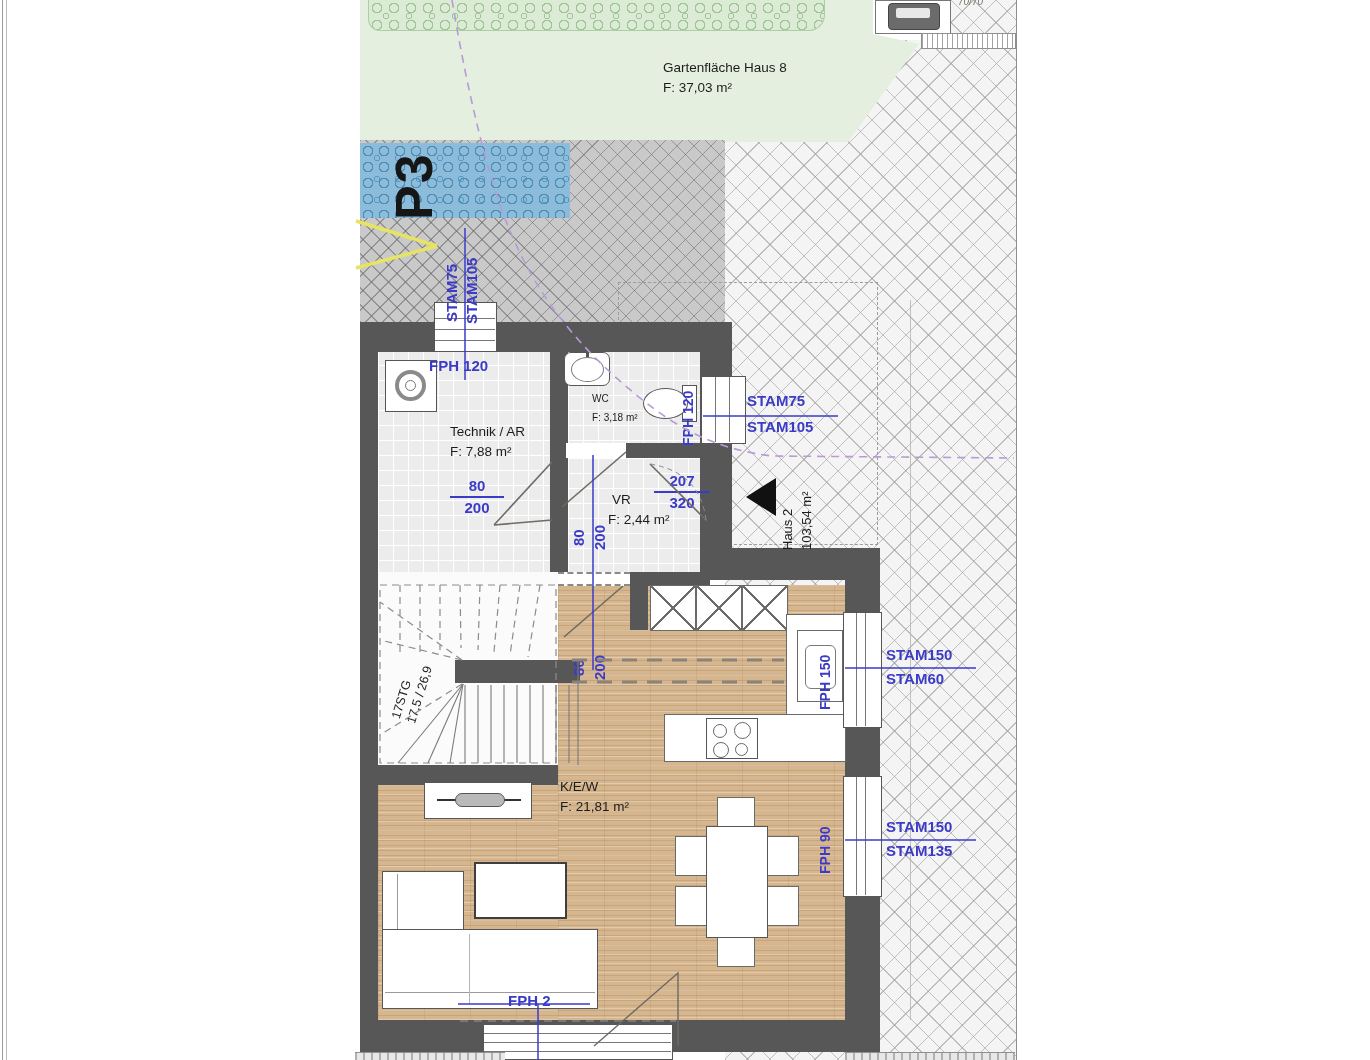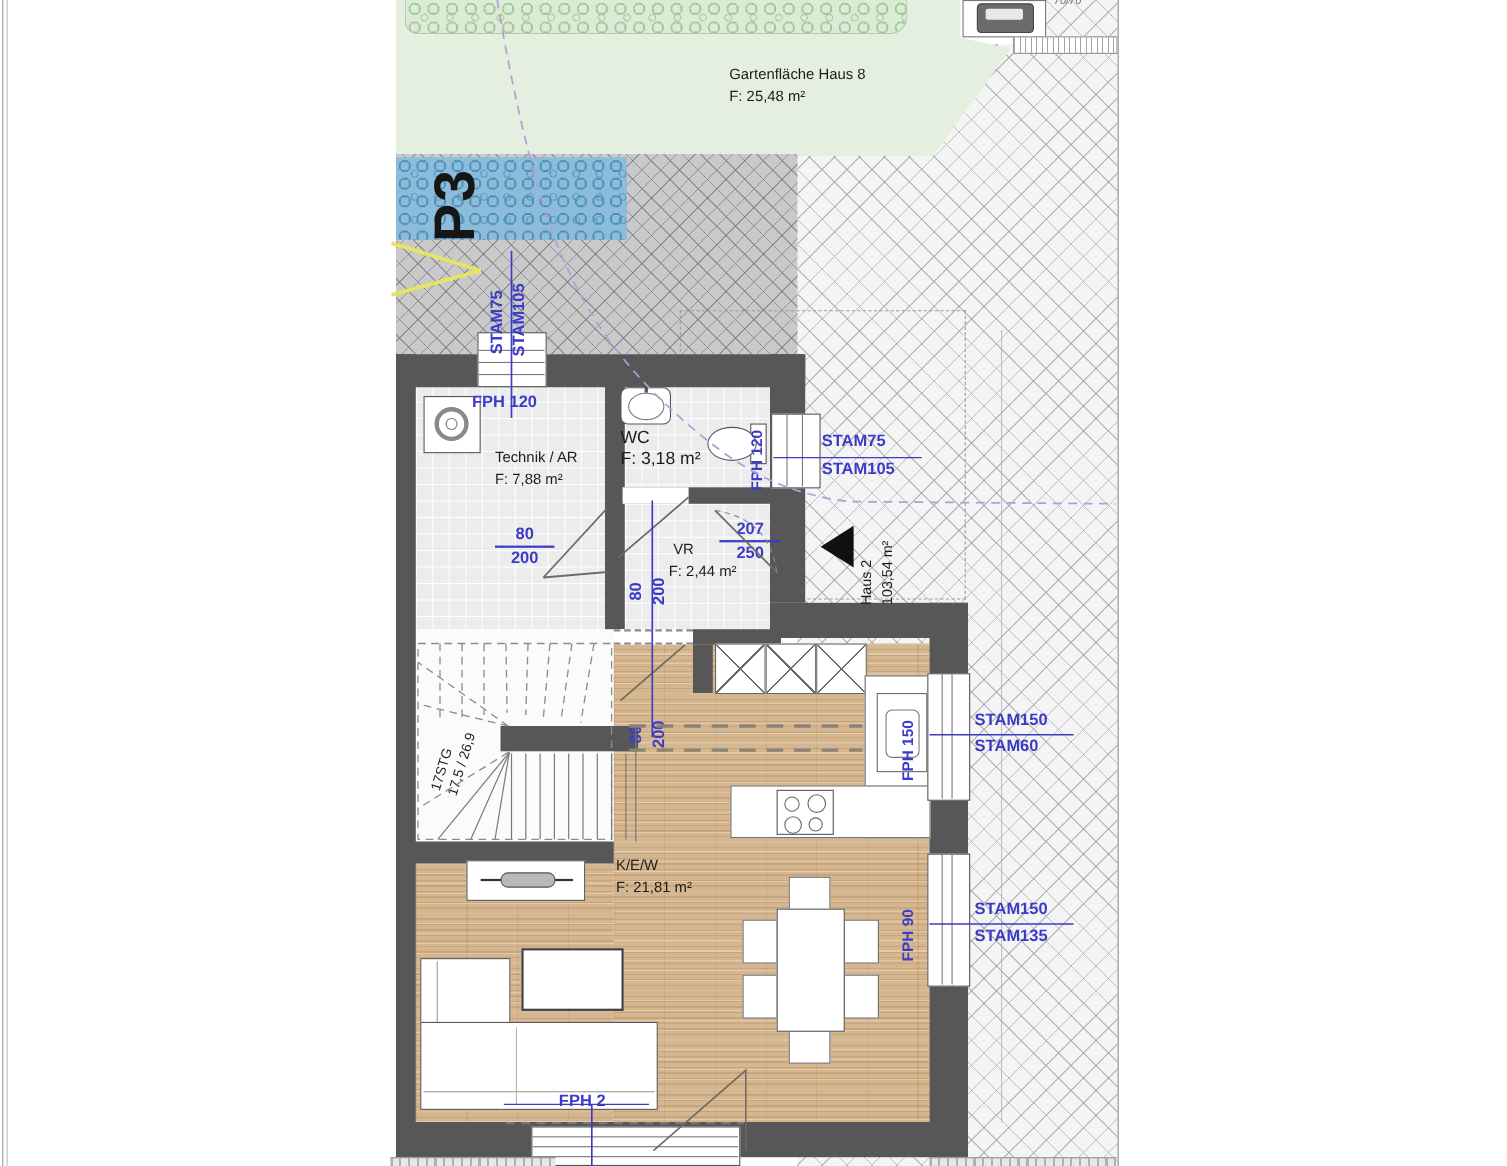--- a/index.html
+++ b/index.html
@@ -68,21 +68,21 @@
   <div class="abs xhatch-light" style="left:725px;top:40px;width:291px;height:1020px;"></div>
   <div class="abs xhatch-light" style="left:950px;top:0;width:66px;height:45px;"></div>
   <div class="abs" style="left:910px;top:300px;width:1px;height:720px;background:#b3b3b3;opacity:.8;"></div>
 
   <div class="abs" style="left:360px;top:0;width:560px;height:142px;background:#e4efdf;
               clip-path:polygon(0 0,513px 0,513px 34px,559px 44px,488px 142px,0 142px);">
     <div class="abs pebble-green" style="left:8px;top:0;width:455px;height:30px;border-radius:0 0 16px 12px;"></div>
   </div>
   <div class="abs lbl z40" style="left:663px;top:58px;">
     <div>Gartenfläche Haus 8</div>
-    <div>F: 25,48 m²</div>
+    <div>F: 37,03 m²</div>
   </div>
 
   <div class="abs whitebox" style="left:875px;top:0;width:76px;height:34px;border-color:#777;">
     <div class="abs grill-inner" style="left:12px;top:2px;width:50px;height:25px;">
       <div class="abs grill-slot" style="left:7px;top:4px;width:34px;height:10px;"></div>
     </div>
   </div>
   <div class="abs" style="left:958px;top:-4px;font-size:10px;font-style:italic;color:#77776a;">70/70</div>
   <div class="abs vstripes" style="left:921px;top:33px;width:93px;height:14px;"></div>
 
@@ -191,46 +191,46 @@
     <div class="abs" style="left:0;top:26px;width:187px;height:1px;background:#777;"></div>
   </div>
 
   <div class="abs finestrip" style="left:355px;top:1052px;width:150px;height:8px;"></div>
   <div class="abs finestrip" style="left:845px;top:1052px;width:170px;height:8px;"></div>
 
   <div class="abs vtext blue z40" style="left:443px;top:322px;width:92px;"><span>STAM75</span></div>
   <div class="abs vtext blue z40" style="left:463px;top:324px;width:98px;"><span>STAM105</span></div>
 
   <div class="abs blue z40" style="left:429px;top:357px;"><span>FPH 120</span></div>
-  <div class="abs lbl z40" style="left:450px;top:406px;">
+  <div class="abs lbl z40" style="left:450px;top:422px;">
     <div>Technik / AR</div>
     <div>F: 7,88 m²</div>
   </div>
 
-  <div class="abs lbl z40" style="left:564px;top:389px;font-size:16px;line-height:19px;">
+  <div class="abs lbl z40" style="left:592px;top:389px;font-size:10px;line-height:19px;">
     <div>WC</div>
     <div>F: 3,18 m²</div>
   </div>
   <div class="abs vtext blue z40" style="left:680px;top:446px;width:76px;font-size:14px;"><span>FPH 120</span></div>
 
   <div class="abs blue z40" style="left:747px;top:392px;"><span>STAM75</span></div>
   <div class="abs blue z40" style="left:747px;top:418px;"><span>STAM105</span></div>
   <div class="abs triangle z40" style="left:746px;top:478px;"></div>
   <div class="abs vtext z40" style="left:778px;top:550px;width:100px;font-size:13px;line-height:19px;">
     <div>Haus 2</div>
     <div>103,54 m²</div>
   </div>
 
   <div class="abs frac z40" style="left:450px;top:476px;width:54px;">
     <span class="t">80</span>
     <span class="b">200</span>
   </div>
   <div class="abs frac z40" style="left:654px;top:471px;width:56px;">
     <span class="t">207</span>
-    <span class="b">250</span>
+    <span class="b">320</span>
   </div>
 
   <div class="abs lbl z40" style="left:612px;top:490px;">
     <div>VR</div>
     <div style="margin-left:-4px;">F: 2,44 m²</div>
   </div>
   <div class="abs vtext blue z40" style="left:570px;top:546px;width:42px;"><span>80</span></div>
   <div class="abs vtext blue z40" style="left:591px;top:550px;width:50px;"><span>200</span></div>
 
   <div class="abs vtext z40" style="left:388px;top:716px;width:100px;font-size:12.5px;line-height:16px;transform:rotate(-73deg);color:#222;">

